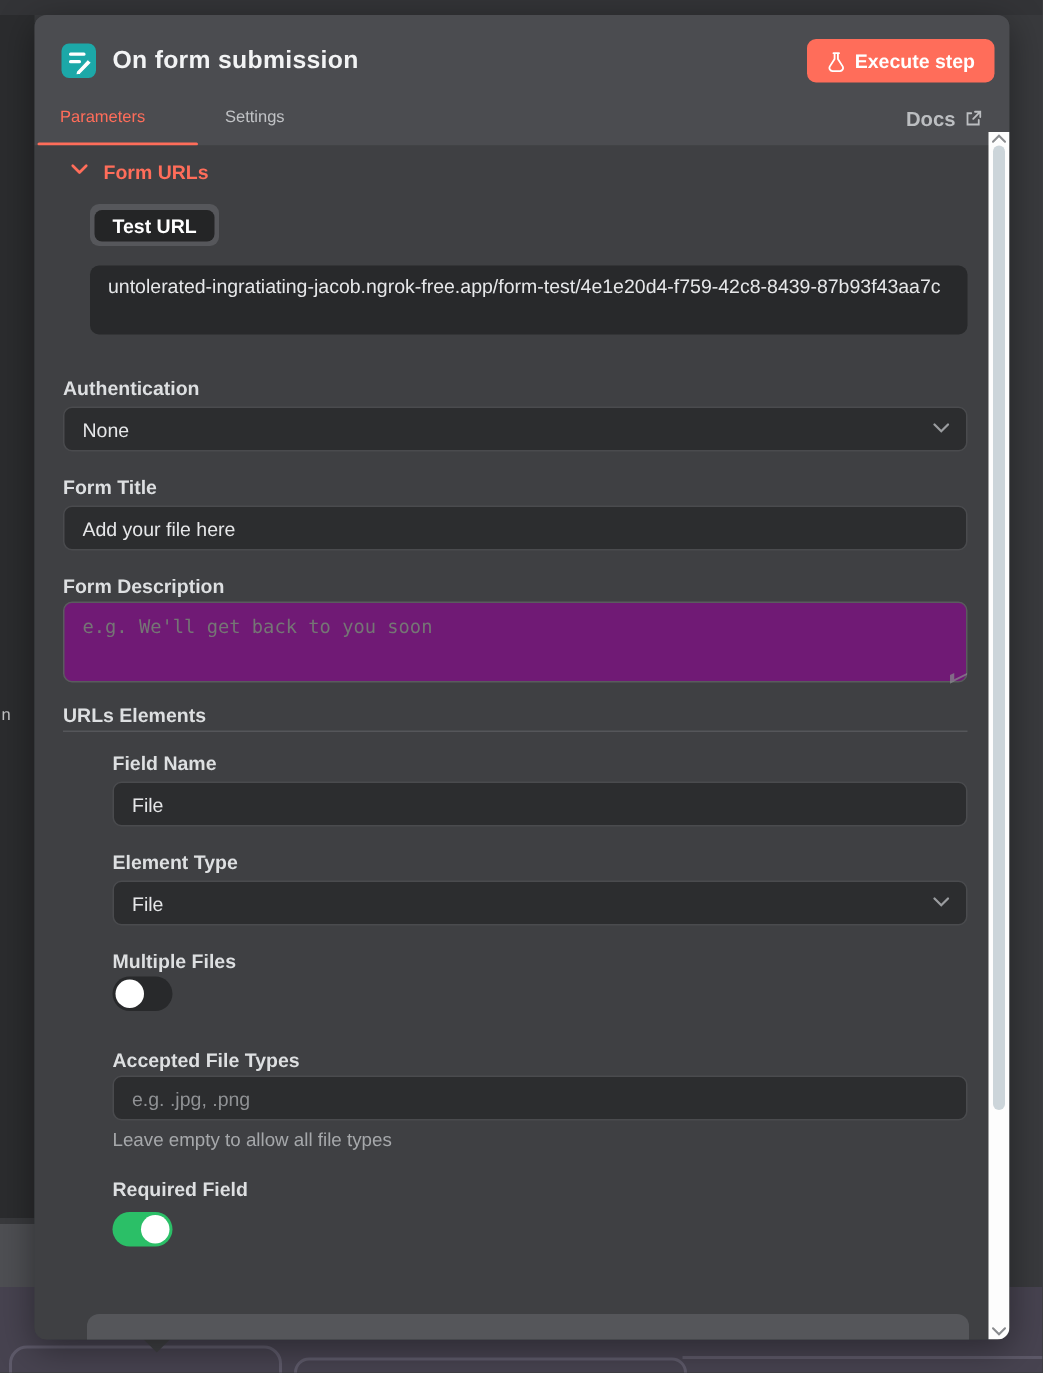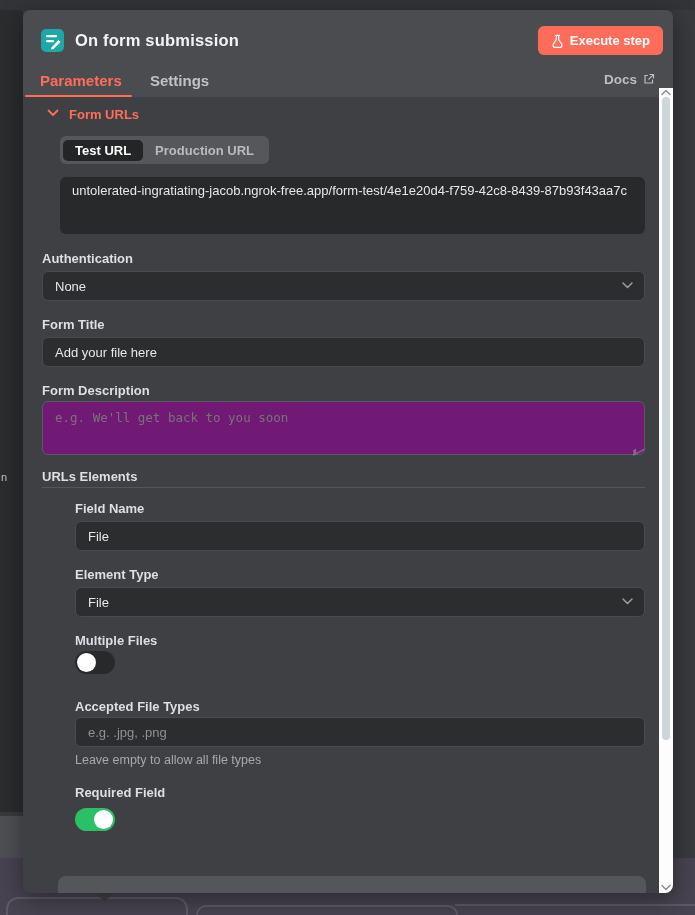--- a/index.html
+++ b/index.html
@@ -28,41 +28,41 @@
     box-shadow:0 6px 24px rgba(0,0,0,.4);
   }
   .dlg-header { position:absolute; left:0; top:0; width:650px; height:87px; background:#4b4c50; }
   .node-icon { position:absolute; left:17px; top:18px; width:25px; height:25px; }
   .dlg-title { position:absolute; left:52px; top:21px; font-size:16.5px; font-weight:700; color:#f2f3f4; letter-spacing:.2px; }
   .execute-btn {
     position:absolute; right:10px; top:16px; height:29px; padding:0 13px;
     background:#ff6d5a; border:none; border-radius:6px; color:#fff;
     font-family:inherit; font-size:13px; font-weight:700; display:flex; align-items:center; gap:6px; cursor:pointer;
   }
-  .tab { position:absolute; top:62px; font-size:15px; font-weight:700; cursor:pointer; }
+  .tab { position:absolute; top:62px; font-size:11px; font-weight:400; cursor:pointer; }
   .tab-parameters { left:17px; color:#ff6d5a; }
   .tab-settings  { left:127px; color:#c0c2c5; }
   .tab-underline { position:absolute; left:2px; top:85px; width:107px; height:2px; background:#ff6d5a; border-radius:1px; }
   .docs-link { position:absolute; right:36px; top:62px; font-size:13.5px; font-weight:600; color:#bcbec1; cursor:pointer;margin-left:44px; }
   .docs-ext { position:absolute; right:18px; top:63px; }
 
   .dlg-body { position:absolute; left:0; top:87px; width:650px; height:796px; background:#3f4043; }
 
   .sec-chevron { position:absolute; left:24px; top:12px; }
   .sec-label { position:absolute; left:46px; top:10px; font-size:13px; font-weight:700; color:#ff6d5a; }
 
   .seg {
     position:absolute; left:37px; top:39px; height:28px; display:flex; align-items:center;
     background:#56575b; border-radius:6px; padding:3px; gap:0;
   }
   .seg-item { font-size:13px; font-weight:700; padding:3px 12px; border-radius:5px; color:#b9bbbe; cursor:pointer; white-space:nowrap; }
   .seg-item.active { background:#242526; color:#fff; }
 
   .url-box {
-    position:absolute; left:37px; top:80px; width:585px; height:57px;
+    position:absolute; left:37px; top:80px; width:585px; height:46px;
     background:#28292b; border-radius:6px; padding:5px 12px;
     font-size:13px; line-height:18px; color:#e6e7e9; word-break:break-all; cursor:text;
   }
 
   .fld-label { position:absolute; font-size:13px; font-weight:600; color:#dddfe1; }
   .fld-hint  { position:absolute; font-size:12.5px; color:#a6a8ab; }
 
   .select, .input {
     position:absolute; height:30px; background:#2c2d2f; border:1px solid #4a4b4e;
     border-radius:6px; font-size:13px; color:#e6e7e9; display:flex; align-items:center;
@@ -146,21 +146,20 @@
 
   <div class="dlg-body">
 
     <svg class="sec-chevron" width="12" height="8" viewBox="0 0 12 8">
       <path d="M1.5 1.5 6 6 10.5 1.5" fill="none" stroke="#ff6d5a" stroke-width="1.8" stroke-linecap="round" stroke-linejoin="round"></path>
     </svg>
     <div class="sec-label">Form URLs</div>
 
     <div class="seg">
       <div class="seg-item active">Test URL</div>
-      <div class="seg-item">Production URL</div>
     </div>
 
     <div class="url-box">untolerated-ingratiating-jacob.ngrok-free.app/form-test/4e1e20d4-f759-42c8-8439-87b93f43aa7c</div>
 
     <div class="fld-label" style="left:19px; top:154px;">Authentication</div>
     <div class="select" style="left:19px; top:174px; width:603px;">
       <span>None</span>
       <svg class="chev" width="11" height="7" viewBox="0 0 11 7">
         <path d="M1 1 5.5 5.5 10 1" fill="none" stroke="#9b9da0" stroke-width="1.5" stroke-linecap="round"></path>
       </svg>

